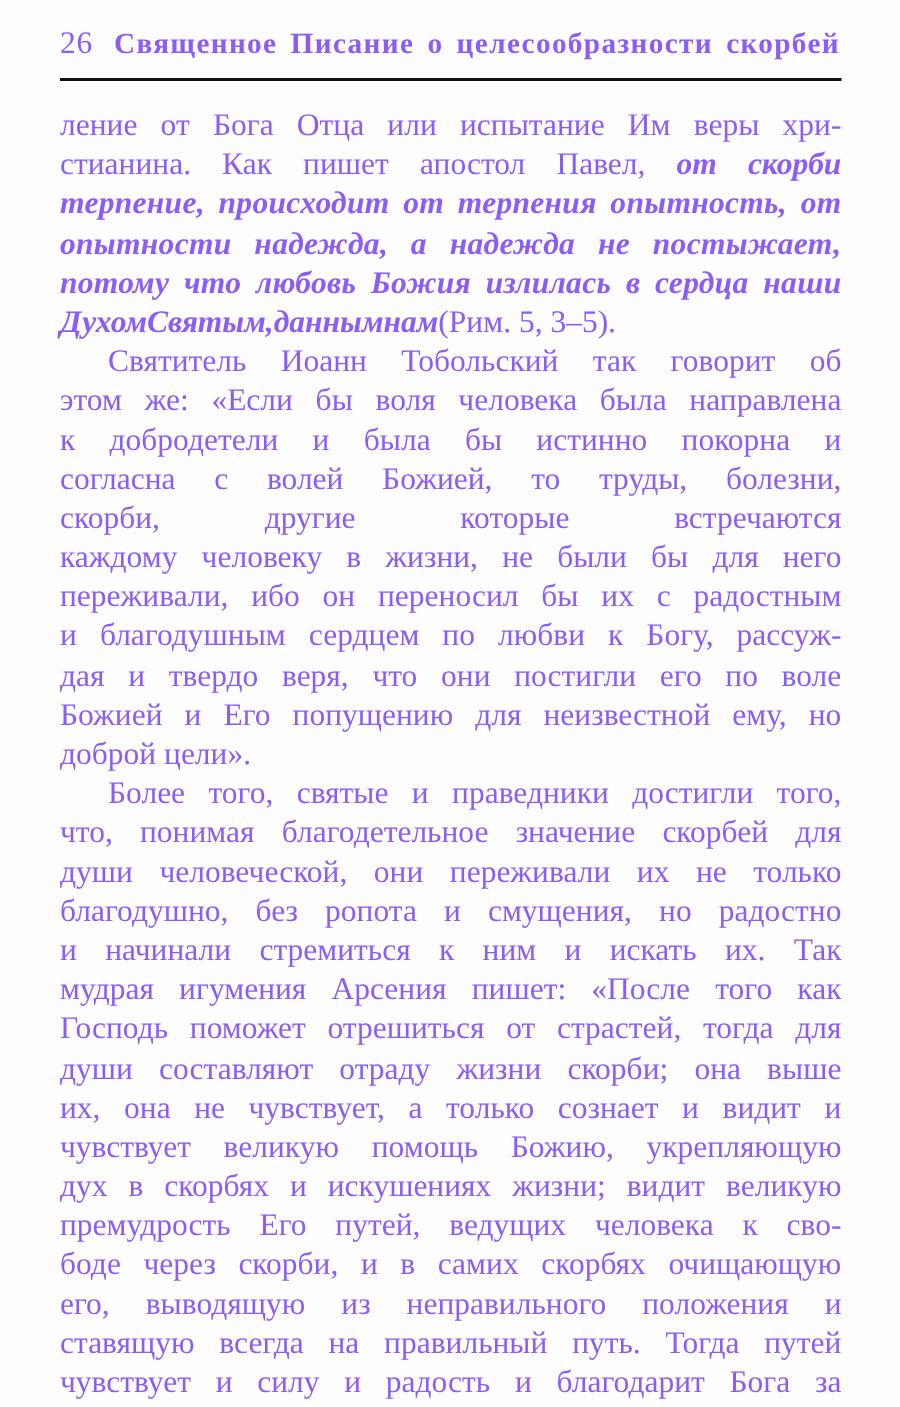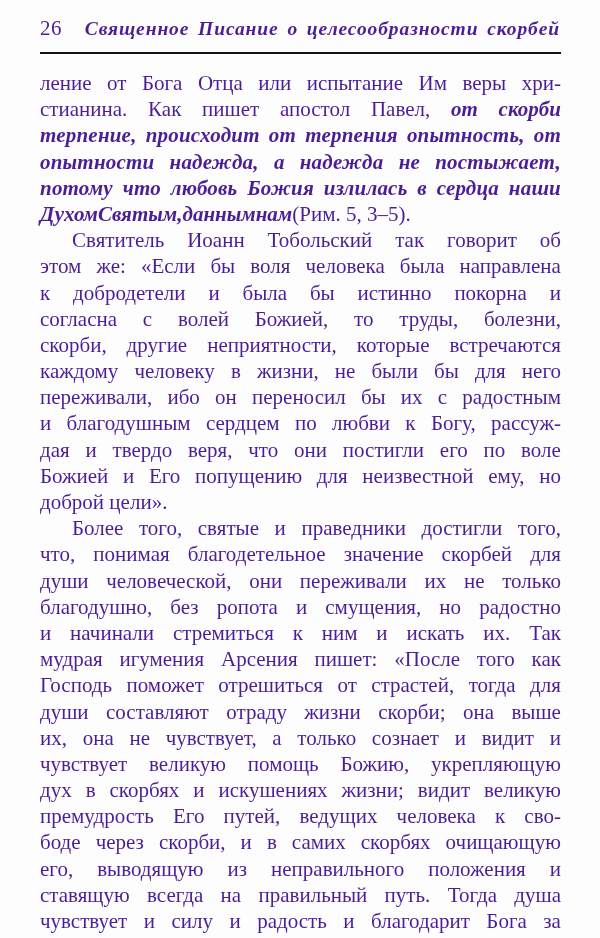--- a/index.html
+++ b/index.html
@@ -7,21 +7,21 @@
     padding: 0;
     background: #ffffff;
   }
   .page {
     position: relative;
     width: 600px;
     height: 938px;
     background: #fdfdfd;
     overflow: hidden;
     font-family: "Liberation Serif", "DejaVu Serif", serif;
-    color: #4c1d95;
+    color: #8b5cf6;
   }
 
   
   .header {
     position: absolute;
     left: 40px;
     top: 18px;
     width: 520px;
     height: 30px;
     display: flex;
@@ -31,21 +31,20 @@
     font-size: 21px;
     font-weight: 400;
     letter-spacing: 0.5px;
     line-height: 1;
     white-space: pre;
   }
   .running-title {
     flex: 1;
     text-align: right;
     font-size: 19.5px;
-    font-style: italic;
     font-weight: 700;
     letter-spacing: 0.9px;
     word-spacing: 3px;
     line-height: 1;
     white-space: pre;
   }
   .rule {
     position: absolute;
     left: 40px;
     top: 52px;
@@ -115,21 +114,21 @@
         <div class="line just ital"><span class="w">терпение,</span><span class="w">происходит</span><span class="w">от</span><span class="w">терпения</span><span class="w">опытность,</span><span class="w">от</span></div>
         <div class="line just ital"><span class="w">опытности</span><span class="w">надежда,</span><span class="w">а</span><span class="w">надежда</span><span class="w">не</span><span class="w">постыжает,</span></div>
         <div class="line just ital"><span class="w">потому</span><span class="w">что</span><span class="w">любовь</span><span class="w">Божия</span><span class="w">излилась</span><span class="w">в</span><span class="w">сердца</span><span class="w">наши</span></div>
         <div class="line flush mix"><span class="w it">Духом</span> <span class="w it">Святым,</span> <span class="w it">данным</span> <span class="w it">нам</span> <span class="w">(Рим. 5, 3–5).</span></div>
       </div>
       <div class="para">
         <div class="line just indent"><span class="w">Святитель</span><span class="w">Иоанн</span><span class="w">Тобольский</span><span class="w">так</span><span class="w">говорит</span><span class="w">об</span></div>
         <div class="line just"><span class="w">этом</span><span class="w">же:</span><span class="w">«Если</span><span class="w">бы</span><span class="w">воля</span><span class="w">человека</span><span class="w">была</span><span class="w">направлена</span></div>
         <div class="line just"><span class="w">к</span><span class="w">добродетели</span><span class="w">и</span><span class="w">была</span><span class="w">бы</span><span class="w">истинно</span><span class="w">покорна</span><span class="w">и</span></div>
         <div class="line just"><span class="w">согласна</span><span class="w">с</span><span class="w">волей</span><span class="w">Божией,</span><span class="w">то</span><span class="w">труды,</span><span class="w">болезни,</span></div>
-        <div class="line just"><span class="w">скорби,</span><span class="w">другие</span><span class="w">неприятности,</span><span class="w">которые</span><span class="w">встречаются</span></div>
+        <div class="line just"><span class="w">скорби,</span><span class="w">другие</span><span class="w">которые</span><span class="w">встречаются</span></div>
         <div class="line just"><span class="w">каждому</span><span class="w">человеку</span><span class="w">в</span><span class="w">жизни,</span><span class="w">не</span><span class="w">были</span><span class="w">бы</span><span class="w">для</span><span class="w">него</span></div>
         <div class="line just"><span class="w">переживали,</span><span class="w">ибо</span><span class="w">он</span><span class="w">переносил</span><span class="w">бы</span><span class="w">их</span><span class="w">с</span><span class="w">радостным</span></div>
         <div class="line just"><span class="w">и</span><span class="w">благодушным</span><span class="w">сердцем</span><span class="w">по</span><span class="w">любви</span><span class="w">к</span><span class="w">Богу,</span><span class="w">рассуж-</span></div>
         <div class="line just"><span class="w">дая</span><span class="w">и</span><span class="w">твердо</span><span class="w">веря,</span><span class="w">что</span><span class="w">они</span><span class="w">постигли</span><span class="w">его</span><span class="w">по</span><span class="w">воле</span></div>
         <div class="line just"><span class="w">Божией</span><span class="w">и</span><span class="w">Его</span><span class="w">попущению</span><span class="w">для</span><span class="w">неизвестной</span><span class="w">ему,</span><span class="w">но</span></div>
         <div class="line flush"><span class="w">доброй цели».</span></div>
       </div>
       <div class="para">
         <div class="line just indent"><span class="w">Более</span><span class="w">того,</span><span class="w">святые</span><span class="w">и</span><span class="w">праведники</span><span class="w">достигли</span><span class="w">того,</span></div>
         <div class="line just"><span class="w">что,</span><span class="w">понимая</span><span class="w">благодетельное</span><span class="w">значение</span><span class="w">скорбей</span><span class="w">для</span></div>
@@ -138,19 +137,19 @@
         <div class="line just"><span class="w">и</span><span class="w">начинали</span><span class="w">стремиться</span><span class="w">к</span><span class="w">ним</span><span class="w">и</span><span class="w">искать</span><span class="w">их.</span><span class="w">Так</span></div>
         <div class="line just"><span class="w">мудрая</span><span class="w">игумения</span><span class="w">Арсения</span><span class="w">пишет:</span><span class="w">«После</span><span class="w">того</span><span class="w">как</span></div>
         <div class="line just"><span class="w">Господь</span><span class="w">поможет</span><span class="w">отрешиться</span><span class="w">от</span><span class="w">страстей,</span><span class="w">тогда</span><span class="w">для</span></div>
         <div class="line just"><span class="w">души</span><span class="w">составляют</span><span class="w">отраду</span><span class="w">жизни</span><span class="w">скорби;</span><span class="w">она</span><span class="w">выше</span></div>
         <div class="line just"><span class="w">их,</span><span class="w">она</span><span class="w">не</span><span class="w">чувствует,</span><span class="w">а</span><span class="w">только</span><span class="w">сознает</span><span class="w">и</span><span class="w">видит</span><span class="w">и</span></div>
         <div class="line just"><span class="w">чувствует</span><span class="w">великую</span><span class="w">помощь</span><span class="w">Божию,</span><span class="w">укрепляющую</span></div>
         <div class="line just"><span class="w">дух</span><span class="w">в</span><span class="w">скорбях</span><span class="w">и</span><span class="w">искушениях</span><span class="w">жизни;</span><span class="w">видит</span><span class="w">великую</span></div>
         <div class="line just"><span class="w">премудрость</span><span class="w">Его</span><span class="w">путей,</span><span class="w">ведущих</span><span class="w">человека</span><span class="w">к</span><span class="w">сво-</span></div>
         <div class="line just"><span class="w">боде</span><span class="w">через</span><span class="w">скорби,</span><span class="w">и</span><span class="w">в</span><span class="w">самих</span><span class="w">скорбях</span><span class="w">очищающую</span></div>
         <div class="line just"><span class="w">его,</span><span class="w">выводящую</span><span class="w">из</span><span class="w">неправильного</span><span class="w">положения</span><span class="w">и</span></div>
-        <div class="line just"><span class="w">ставящую</span><span class="w">всегда</span><span class="w">на</span><span class="w">правильный</span><span class="w">путь.</span><span class="w">Тогда</span><span class="w">душа</span></div>
+        <div class="line just"><span class="w">ставящую</span><span class="w">всегда</span><span class="w">на</span><span class="w">правильный</span><span class="w">путь.</span><span class="w">Тогда</span><span class="w">путей</span></div>
         <div class="line just"><span class="w">чувствует</span><span class="w">и</span><span class="w">силу</span><span class="w">и</span><span class="w">радость</span><span class="w">и</span><span class="w">благодарит</span><span class="w">Бога</span><span class="w">за</span></div>
         <div class="line just"><span class="w">скорби,</span><span class="w">и</span><span class="w">кажутся</span><span class="w">они</span><span class="w">ей</span><span class="w">ничтожными</span><span class="w">в</span><span class="w">сравнении</span></div>
       </div>
     </div>
 
 </div>
 
 </body></html>

